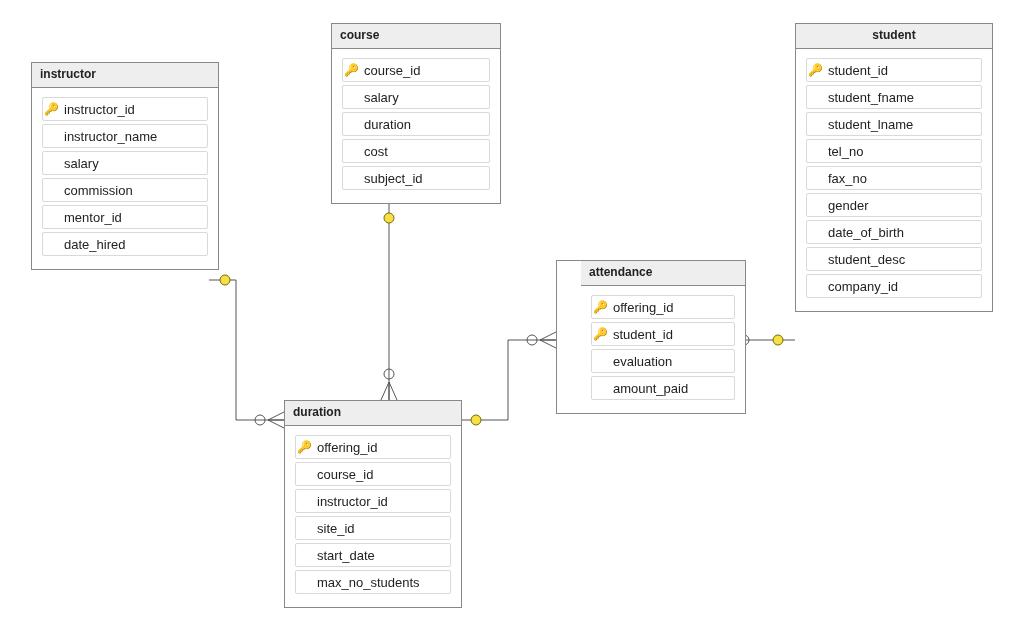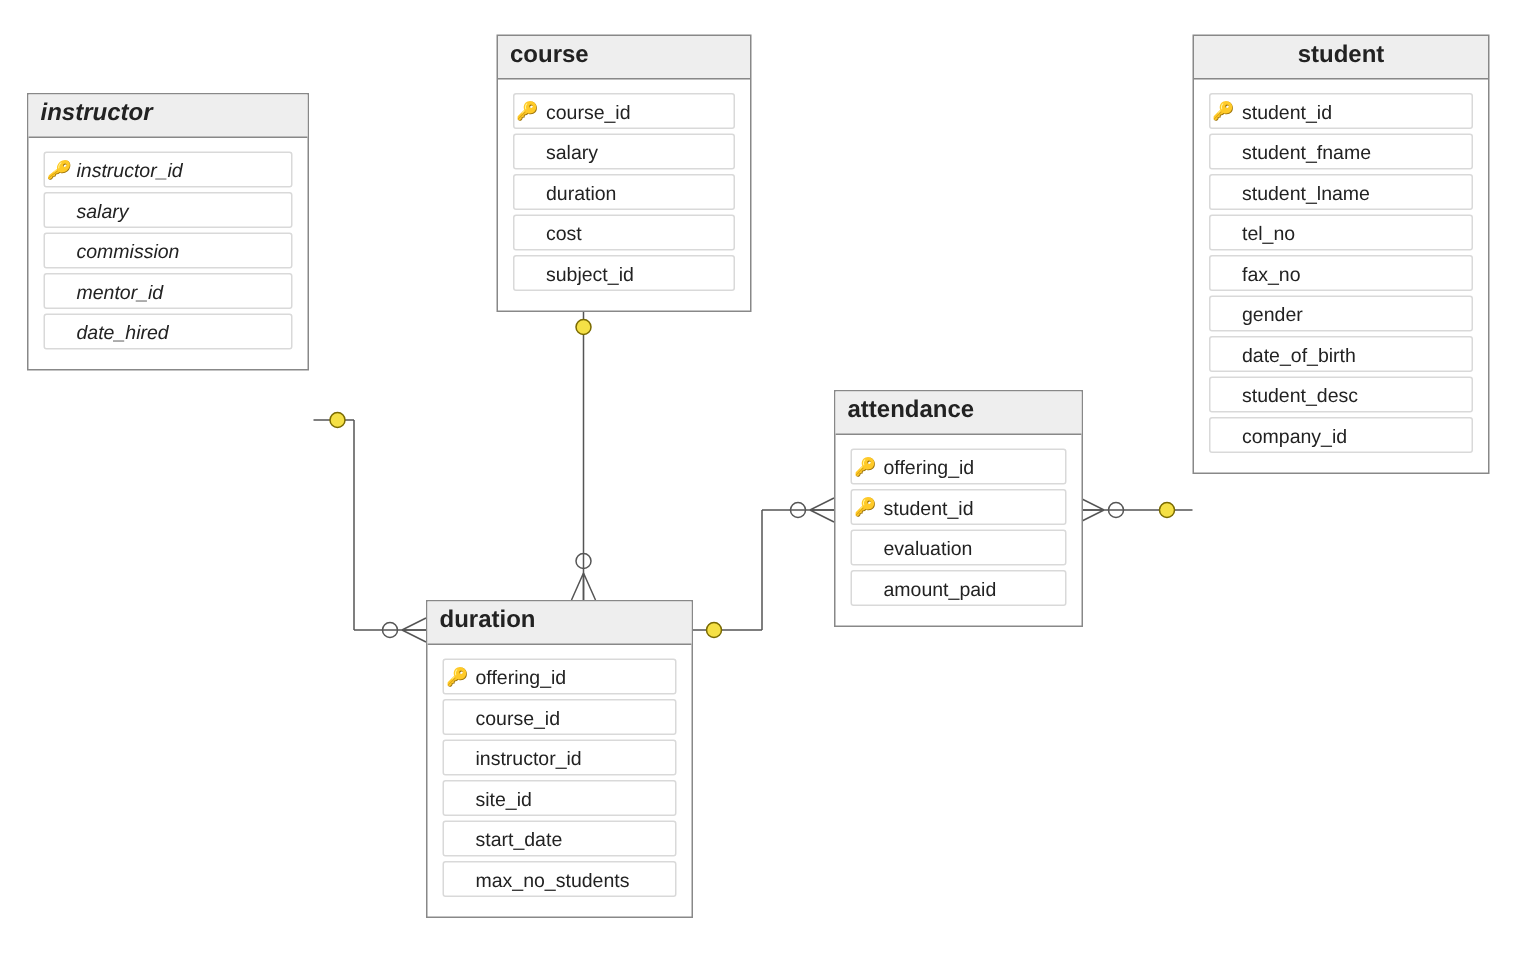--- a/index.html
+++ b/index.html
@@ -1,18 +1,18 @@
 <!DOCTYPE html>
 <html><head>
 <meta charset="utf-8">
 <style>
   html,body{margin:0;padding:0;background:#fff;font-family:"Segoe UI",Arial,sans-serif;font-size:13px;color:#222;}
   .canvas{position:relative;width:1024px;height:640px;}
   .entity{position:absolute;border:1px solid #888;background:#fff;}
-  .entity .title{background:#eee;border-bottom:1px solid #888;font-weight:700;font-size:16px;padding:4px 8px 6px;}
+  .entity .title{background:#eee;border-bottom:1px solid #888;font-weight:700;font-size:12px;padding:4px 8px 6px;}
   .entity .body{padding:6px 6px 10px;}
   .row{display:flex;align-items:center;height:22px;border:1px solid #d9d9d9;border-radius:2px;margin:3px 4px;background:#fff;}
   .row .key{width:18px;display:flex;align-items:center;justify-content:center;font-size:12px;}
   .row .key.pk{color:#c9a400;}
   .row .name{padding-left:3px;white-space:nowrap;}
   svg.wires{position:absolute;left:0;top:0;width:1024px;height:640px;pointer-events:none;}
   .wire{stroke:#555;stroke-width:1;fill:none;}
   .fk-dot{fill:#f5e046;stroke:#7a6a00;stroke-width:1;}
   .crow{stroke:#555;stroke-width:1;fill:none;}
 </style>
@@ -43,26 +43,30 @@
     <circle class="fk-dot" cx="476" cy="420" r="5"></circle>
     <path class="crow" d="M540 340 L556 332 M540 340 L556 348 M540 340 L556 340"></path>
     <circle class="crow" cx="532" cy="340" r="5"></circle>
 
     <line class="wire" x1="795" y1="340" x2="720" y2="340"></line>
     <circle class="fk-dot" cx="778" cy="340" r="5"></circle>
     <path class="crow" d="M736 340 L720 332 M736 340 L720 348 M736 340 L720 340"></path>
     <circle class="crow" cx="744" cy="340" r="5"></circle>
   </svg>
 
-  <div class="entity" style="left:18px;top:62px;width:186px;font-style:italic;">
+  <div class="entity" style="left:31px;top:62px;width:186px;">
     <div class="title">instructor</div>
     <div class="body">
       <div class="row">
           <span class="key pk">🔑</span>
           <span class="name">instructor_id</span>
+        </div>
+      <div class="row">
+          <span class="key"></span>
+          <span class="name">instructor_name</span>
         </div>
       <div class="row">
           <span class="key"></span>
           <span class="name">salary</span>
         </div>
       <div class="row">
           <span class="key"></span>
           <span class="name">commission</span>
         </div>
       <div class="row">
@@ -137,21 +141,21 @@
           <span class="key"></span>
           <span class="name">student_desc</span>
         </div>
       <div class="row">
           <span class="key"></span>
           <span class="name">company_id</span>
         </div>
     </div>
   </div>
 
-  <div class="entity" style="left:556px;top:260px;width:164px;">
+  <div class="entity" style="left:556px;top:260px;width:164px;padding-left:24px;">
     <div class="title">attendance</div>
     <div class="body">
       <div class="row">
           <span class="key pk">🔑</span>
           <span class="name">offering_id</span>
         </div>
       <div class="row">
           <span class="key pk">🔑</span>
           <span class="name">student_id</span>
         </div>

